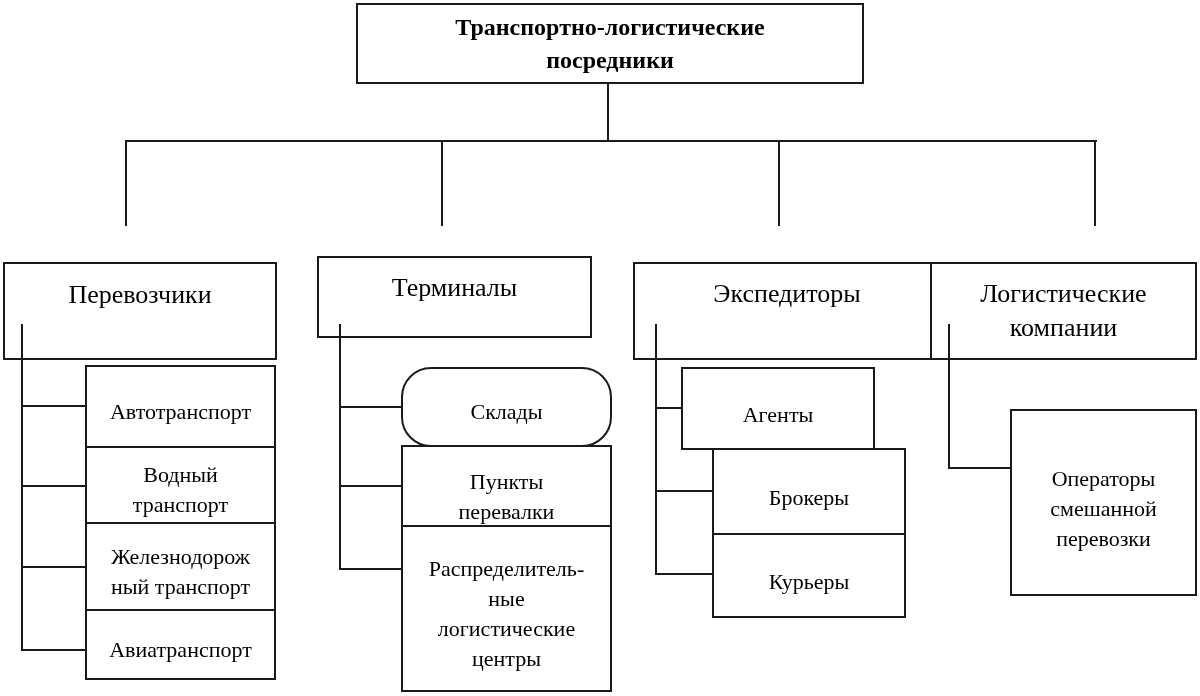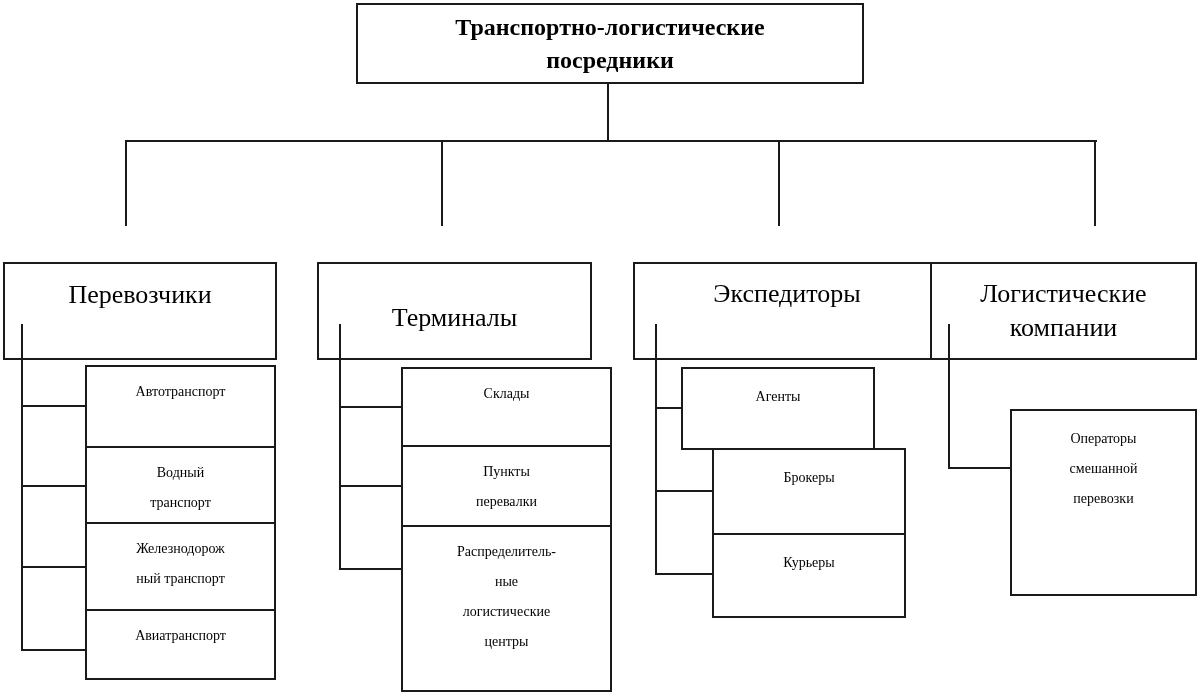--- a/index.html
+++ b/index.html
@@ -37,22 +37,23 @@
     padding-top:13px;
     font-size:26px;
     line-height:34px;
     margin-top:36px;
   }
   .b-carriers{padding-top:15px;}
   .b-carriers .l1{font-size:26px;line-height:32px;}
   .b-carriers .l2{font-size:20px;line-height:28px;}
   .b-sub{
     padding-top:10px;
-    font-size:14px;
+    font-size:22px;
     line-height:30px;
+    justify-content:center;
   }
   .b-sub.pad-md{padding-top:13px;}
   .hl,.vl{position:absolute;background:var(--line);}
   .hl{height:2px;}
   .vl{width:2px;}
 </style>
 </head>
 <body>
 
 <div class="canvas">
@@ -65,21 +66,21 @@
   <div class="vl" style="left:607px;top:84px;height:57px;"></div>
   <div class="hl" style="left:126px;top:140px;width:971px;"></div>
   <div class="vl" style="left:125px;top:140px;height:86px;"></div>
   <div class="vl" style="left:441px;top:140px;height:86px;"></div>
   <div class="vl" style="left:778px;top:140px;height:86px;"></div>
   <div class="vl" style="left:1094px;top:140px;height:86px;"></div>
 
   <div class="box b-main b-carriers" style="left:3px;top:226px;width:274px;height:98px;">
     <span class="l1">Перевозчики</span>
   </div>
-  <div class="box b-main" style="left:317px;top:226px;width:275px;height:98px;justify-content:center;">
+  <div class="box b-main" style="left:317px;top:220px;width:275px;height:82px;">
     <span>Терминалы</span>
   </div>
   <div class="box b-main" style="left:633px;top:226px;width:308px;height:98px;">
     <span>Экспедиторы</span>
   </div>
   <div class="box b-main" style="left:930px;top:226px;width:267px;height:98px;">
     <span>Логистические
 компании</span>
   </div>
 
@@ -102,21 +103,21 @@
   </div>
   <div class="box b-sub" style="left:85px;top:609px;width:191px;height:71px;">
     <span>Авиатранспорт</span>
   </div>
 
   <div class="vl" style="left:339px;top:324px;height:246px;"></div>
   <div class="hl" style="left:339px;top:406px;width:64px;"></div>
   <div class="hl" style="left:339px;top:485px;width:64px;"></div>
   <div class="hl" style="left:339px;top:568px;width:64px;"></div>
 
-  <div class="box b-sub" style="left:401px;top:367px;width:211px;height:80px;">
+  <div class="box b-sub" style="left:401px;top:367px;width:211px;height:80px;border-radius:30px;">
     <span>Склады</span>
   </div>
   <div class="box b-sub" style="left:401px;top:445px;width:211px;height:94px;">
     <span>Пункты
 перевалки</span>
   </div>
   <div class="box b-sub" style="left:401px;top:525px;width:211px;height:167px;">
     <span>Распределитель-
 ные
 логистические

